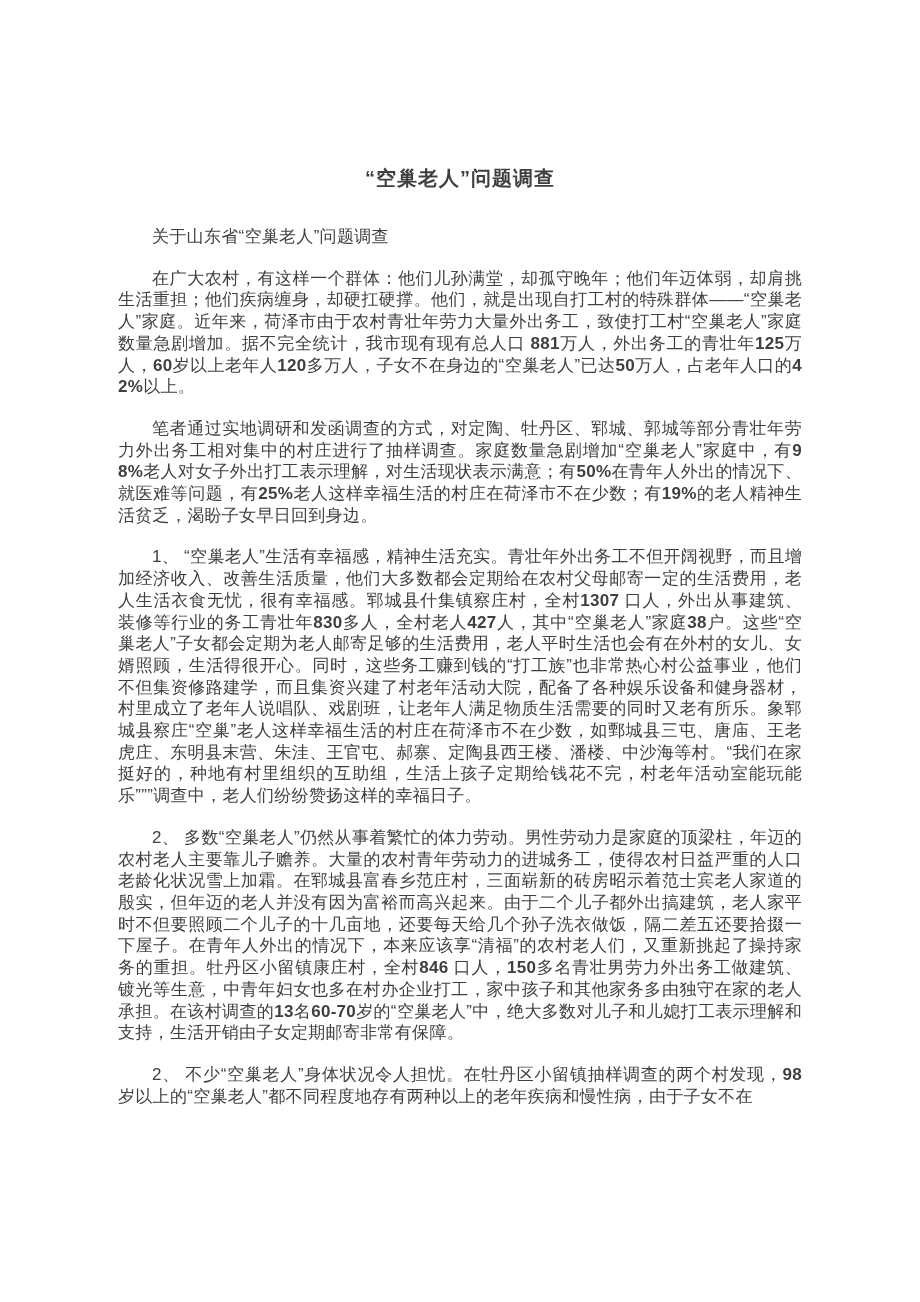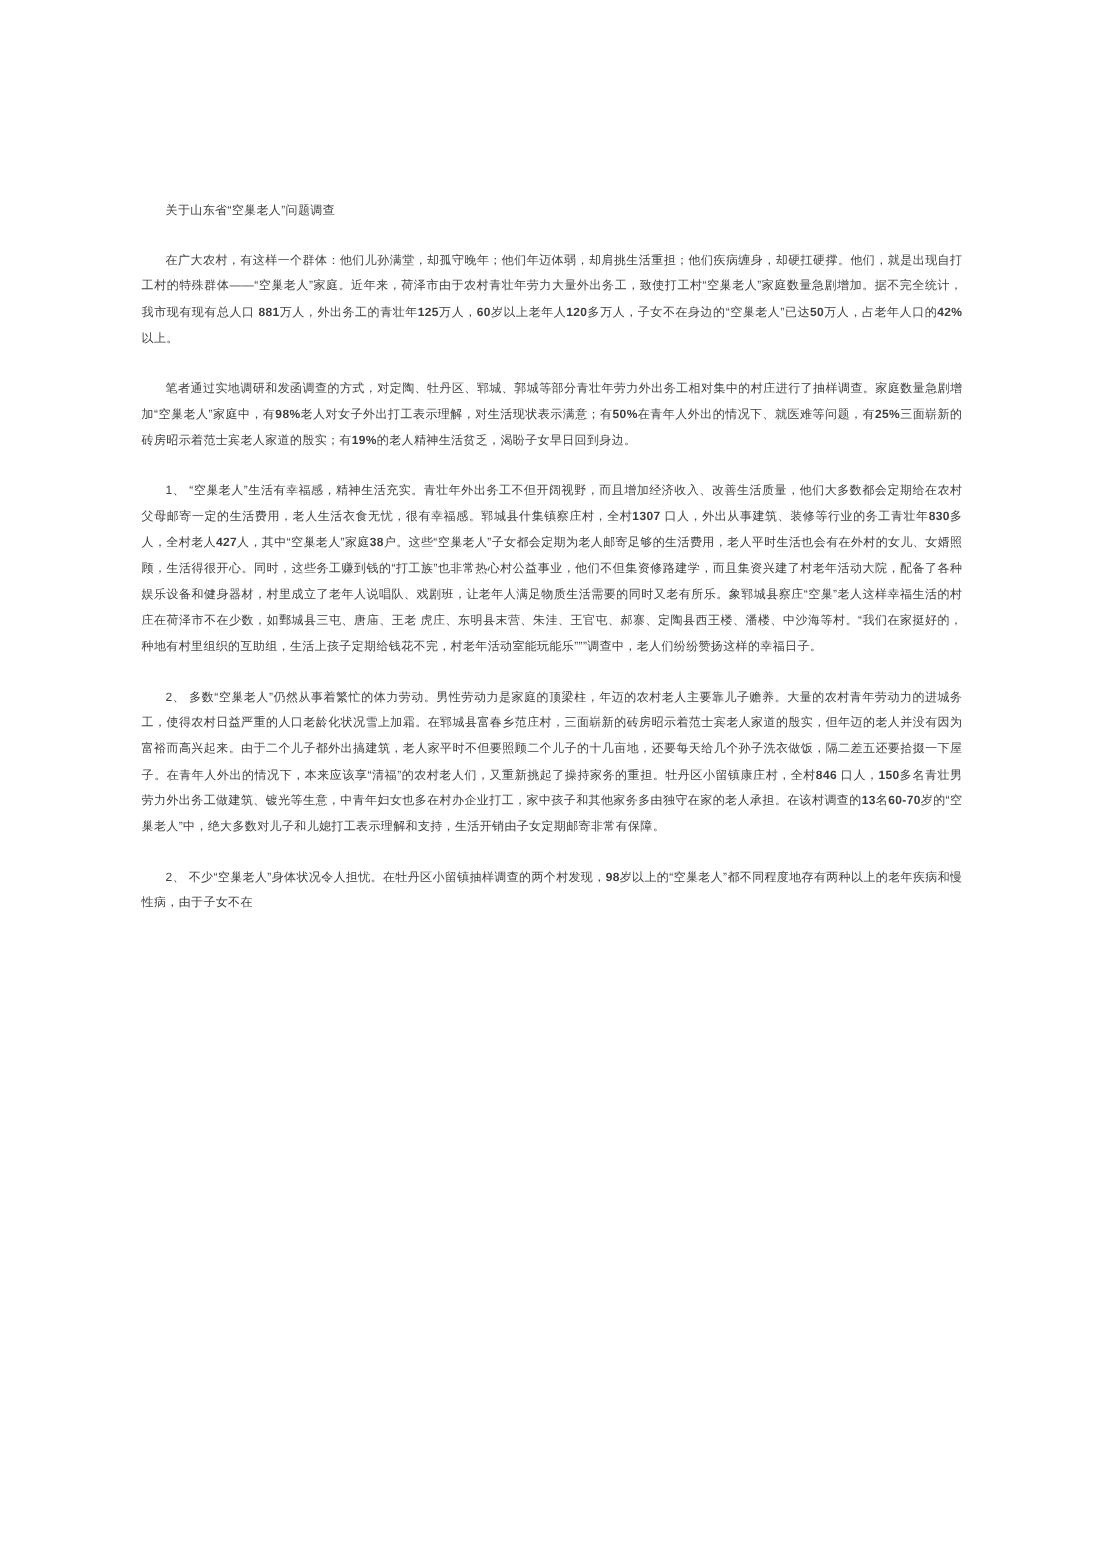--- a/index.html
+++ b/index.html
@@ -24,45 +24,46 @@
   .doc-title {
     margin: 0 0 34px 0;
     text-align: center;
     font-size: 20px;
     font-weight: 600;
     letter-spacing: 1px;
     color: #3f3f3f;
   }
   .doc-body p {
     margin: 0 0 20px 0;
-    font-size: 10px;
+    font-size: 17px;
     line-height: 21.7px;
     text-indent: 2em;
     text-align: justify;
     letter-spacing: 0.3px;
     word-break: break-all;
     color: #3f3f3f;
   }
   .doc-body p span.b {
     font-weight: 700;
     margin-top: 44px;
   }
 </style>
 </head>
 <body>
 
 <div class="page">
+  <h1 class="doc-title">“空巢老人”问题调查</h1>
 
   <div class="doc-body">
     <p><span>关于山东省“空巢老人”问题调查</span></p>
 
     <p><span>在广大农村，有这样一个群体：他们儿孙满堂，却孤守晚年；他们年迈体弱，却肩挑生活重担；他们疾病缠身，却硬扛硬撑。他们，就是出现自打工村的特殊群体——“空巢老人”家庭。近年来，荷泽市由于农村青壮年劳力大量外出务工，致使打工村“空巢老人”家庭数量急剧增加。据不完全统计，我市现有现有总人口 </span><span class="b">881</span><span>万人，外出务工的青壮年</span><span class="b">125</span><span>万人，</span><span class="b">60</span><span>岁以上老年人</span><span class="b">120</span><span>多万人，子女不在身边的“空巢老人”已达</span><span class="b">50</span><span>万人，占老年人口的</span><span class="b">42%</span><span>以上。</span></p>
 
 
-    <p><span>笔者通过实地调研和发函调查的方式，对定陶、牡丹区、郓城、郭城等部分青壮年劳力外出务工相对集中的村庄进行了抽样调查。家庭数量急剧增加“空巢老人”家庭中，有</span><span class="b">98%</span><span>老人对女子外出打工表示理解，对生活现状表示满意；有</span><span class="b">50%</span><span>在青年人外出的情况下、就医难等问题，有</span><span class="b">25%</span><span>三面崭新的砖房昭示着范士宾老人家道的殷实；有</span><span class="b">19%</span><span>的老人精神生活贫乏，渴盼子女早日回到身边。</span></p>
+    <p><span>笔者通过实地调研和发函调查的方式，对定陶、牡丹区、郓城、郭城等部分青壮年劳力外出务工相对集中的村庄进行了抽样调查。家庭数量急剧增加“空巢老人”家庭中，有</span><span class="b">98%</span><span>老人对女子外出打工表示理解，对生活现状表示满意；有</span><span class="b">50%</span><span>在青年人外出的情况下、就医难等问题，有</span><span class="b">25%</span><span>老人这样幸福生活的村庄在荷泽市不在少数；有</span><span class="b">19%</span><span>的老人精神生活贫乏，渴盼子女早日回到身边。</span></p>
 
     <p><span>1、 “空巢老人”生活有幸福感，精神生活充实。青壮年外出务工不但开阔视野，而且增加经济收入、改善生活质量，他们大多数都会定期给在农村父母邮寄一定的生活费用，老人生活衣食无忧，很有幸福感。郓城县什集镇察庄村，全村</span><span class="b">1307</span><span> 口人，外出从事建筑、装修等行业的务工青壮年</span><span class="b">830</span><span>多人，全村老人</span><span class="b">427</span><span>人，其中“空巢老人”家庭</span><span class="b">38</span><span>户。这些“空巢老人”子女都会定期为老人邮寄足够的生活费用，老人平时生活也会有在外村的女儿、女婿照顾，生活得很开心。同时，这些务工赚到钱的“打工族”也非常热心村公益事业，他们不但集资修路建学，而且集资兴建了村老年活动大院，配备了各种娱乐设备和健身器材，村里成立了老年人说唱队、戏剧班，让老年人满足物质生活需要的同时又老有所乐。象郓城县察庄“空巢”老人这样幸福生活的村庄在荷泽市不在少数，如鄄城县三屯、唐庙、王老 虎庄、东明县末营、朱洼、王官屯、郝寨、定陶县西王楼、潘楼、中沙海等村。“我们在家挺好的，种地有村里组织的互助组，生活上孩子定期给钱花不完，村老年活动室能玩能乐”””调查中，老人们纷纷赞扬这样的幸福日子。</span></p>
 
     <p><span>2、 多数“空巢老人”仍然从事着繁忙的体力劳动。男性劳动力是家庭的顶梁柱，年迈的农村老人主要靠儿子赡养。大量的农村青年劳动力的进城务工，使得农村日益严重的人口老龄化状况雪上加霜。在郓城县富春乡范庄村，三面崭新的砖房昭示着范士宾老人家道的殷实，但年迈的老人并没有因为富裕而高兴起来。由于二个儿子都外出搞建筑，老人家平时不但要照顾二个儿子的十几亩地，还要每天给几个孙子洗衣做饭，隔二差五还要拾掇一下屋子。在青年人外出的情况下，本来应该享“清福”的农村老人们，又重新挑起了操持家务的重担。牡丹区小留镇康庄村，全村</span><span class="b">846</span><span> 口人，</span><span class="b">150</span><span>多名青壮男劳力外出务工做建筑、镀光等生意，中青年妇女也多在村办企业打工，家中孩子和其他家务多由独守在家的老人承担。在该村调查的</span><span class="b">13</span><span>名</span><span class="b">60-70</span><span>岁的“空巢老人”中，绝大多数对儿子和儿媳打工表示理解和支持，生活开销由子女定期邮寄非常有保障。</span></p>
 
     <p><span>2、 不少“空巢老人”身体状况令人担忧。在牡丹区小留镇抽样调查的两个村发现，</span><span class="b">98</span><span>岁以上的“空巢老人”都不同程度地存有两种以上的老年疾病和慢性病，由于子女不在</span></p>
   </div>
 </div>
 
 </body></html>

